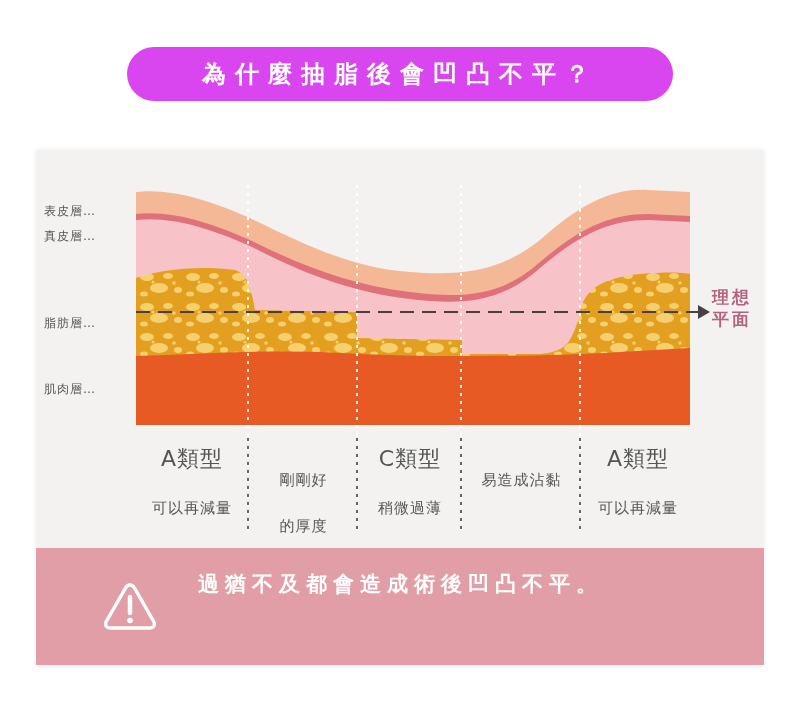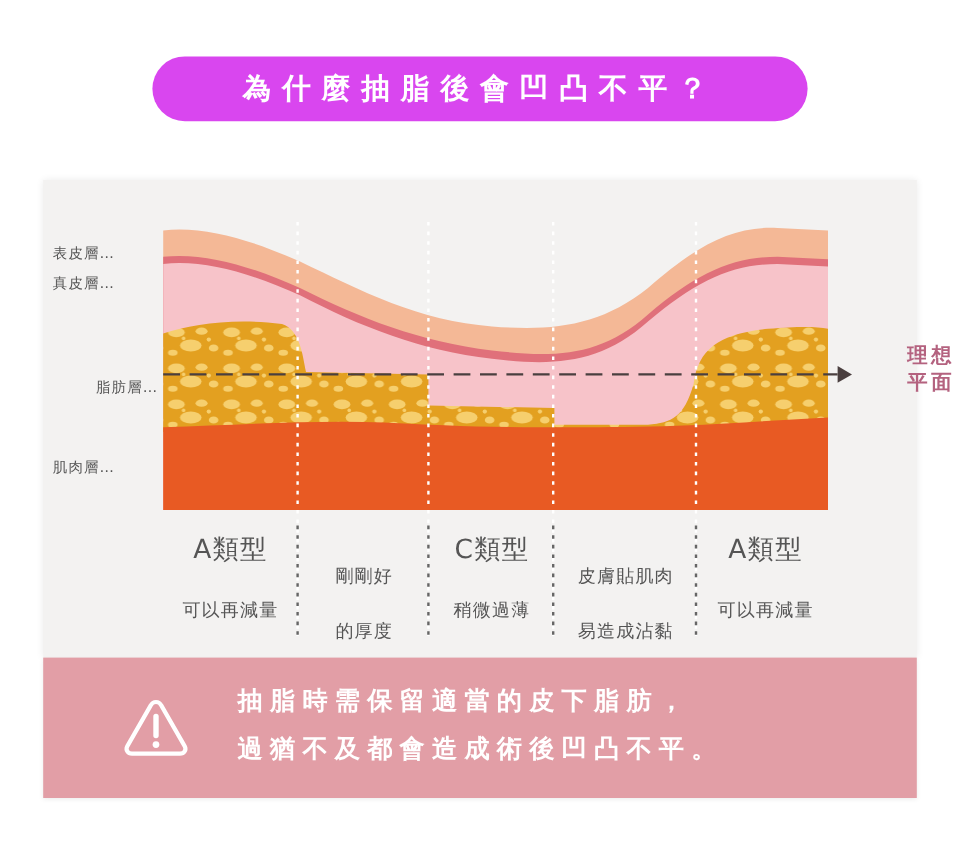--- a/index.html
+++ b/index.html
@@ -1,21 +1,21 @@
 <!DOCTYPE html>
 <html><head>
 <meta charset="utf-8">
 <style>
   html,body{margin:0;padding:0;}
   body{width:800px;height:715px;background:#ffffff;position:relative;overflow:hidden;font-family:"DejaVu Sans",sans-serif;}
   .title-pill{position:absolute;left:127px;top:47px;width:546px;height:54px;border-radius:27px;background:#d946ef;color:#fff;display:flex;align-items:center;justify-content:center;font-size:24px;font-weight:bold;letter-spacing:9px;}
   .panel{position:absolute;left:36px;top:150px;width:728px;height:398px;background:#f3f2f1;box-shadow:0 0 6px rgba(0,0,0,0.08);}
   .layer-label{position:absolute;left:44px;font-size:12px;color:#555;letter-spacing:1px;white-space:nowrap;}
   .layer-label .dots{letter-spacing:1px;}
-  .ideal{position:absolute;left:712px;top:286px;color:#b4627f;font-size:17px;font-weight:bold;line-height:22px;letter-spacing:3px;margin-left:44px;}
+  .ideal{position:absolute;left:712px;top:286px;color:#b4627f;font-size:17px;font-weight:bold;line-height:22px;letter-spacing:3px;}
   svg.diagram{position:absolute;left:0;top:0;}
   .col{position:absolute;top:445px;text-align:center;color:#555;}
   .col .type{font-size:22px;letter-spacing:1px;line-height:28px;}
   .col .desc{font-size:15px;letter-spacing:1px;line-height:21px;margin-top:25px;}
   .banner{position:absolute;left:36px;top:548px;width:728px;height:117px;background:#e29ea6;box-shadow:0 2px 4px rgba(0,0,0,0.08);}
   .banner .msg{position:absolute;left:162px;top:16px;color:#fff;font-size:21px;font-weight:bold;letter-spacing:6px;line-height:40px;}
   .banner .warn{position:absolute;left:66px;top:33px;}
 </style>
 </head>
 <body>
@@ -60,52 +60,50 @@
     <line x1="461" y1="438" x2="461" y2="530"></line>
     <line x1="580" y1="438" x2="580" y2="530"></line>
   </g>
 
   <line x1="136" y1="312" x2="698" y2="312" stroke="#4a3f3f" stroke-width="2" stroke-dasharray="14,8"></line>
   <polygon points="698,305 710,312 698,319" fill="#4a3f3f"></polygon>
 </svg>
 
 <div class="layer-label" style="top:203px;"><span>表皮層</span><span class="dots">…</span></div>
 <div class="layer-label" style="top:228px;"><span>真皮層</span><span class="dots">…</span></div>
-<div class="layer-label" style="top:315px;margin-left:36px;"><span>脂肪層</span><span class="dots">…</span></div>
+<div class="layer-label" style="top:315px;"><span>脂肪層</span><span class="dots">…</span></div>
 <div class="layer-label" style="top:381px;"><span>肌肉層</span><span class="dots">…</span></div>
 
 <div class="ideal">
   <div>理想</div>
   <div>平面</div>
 </div>
 
 <div class="col" style="left:136px;width:112px;">
   <div class="type">A類型</div>
   <div class="desc">可以再減量</div>
 </div>
 <div class="col" style="left:250px;width:107px;">
   <div class="desc">剛剛好</div>
   <div class="desc">的厚度</div>
 </div>
 <div class="col" style="left:359px;width:102px;">
   <div class="type">C類型</div>
   <div class="desc">稍微過薄</div>
 </div>
 <div class="col" style="left:463px;width:117px;">
-  <div class="desc">皮膚貼肌肉</div>
   <div class="desc">易造成沾黏</div>
 </div>
 <div class="col" style="left:582px;width:112px;">
   <div class="type">A類型</div>
   <div class="desc">可以再減量</div>
 </div>
 
 <div class="banner">
   <svg class="warn" width="56" height="50" viewBox="0 0 56 50">
     <path d="M28,4 C30,4 31.5,5 32.5,7 L52,41 C53.5,44 51.5,47 48,47 L8,47 C4.5,47 2.5,44 4,41 L23.5,7 C24.5,5 26,4 28,4 Z" fill="none" stroke="#fff" stroke-width="3.5" stroke-linejoin="round"></path>
     <line x1="28" y1="16" x2="28" y2="32" stroke="#fff" stroke-width="4.5" stroke-linecap="round"></line>
     <circle cx="28" cy="39.5" r="2.8" fill="#fff"></circle>
   </svg>
   <div class="msg">
-    <div>抽脂時需保留適當的皮下脂肪，</div>
     <div>過猶不及都會造成術後凹凸不平。</div>
   </div>
 </div>
 
 </body></html>

